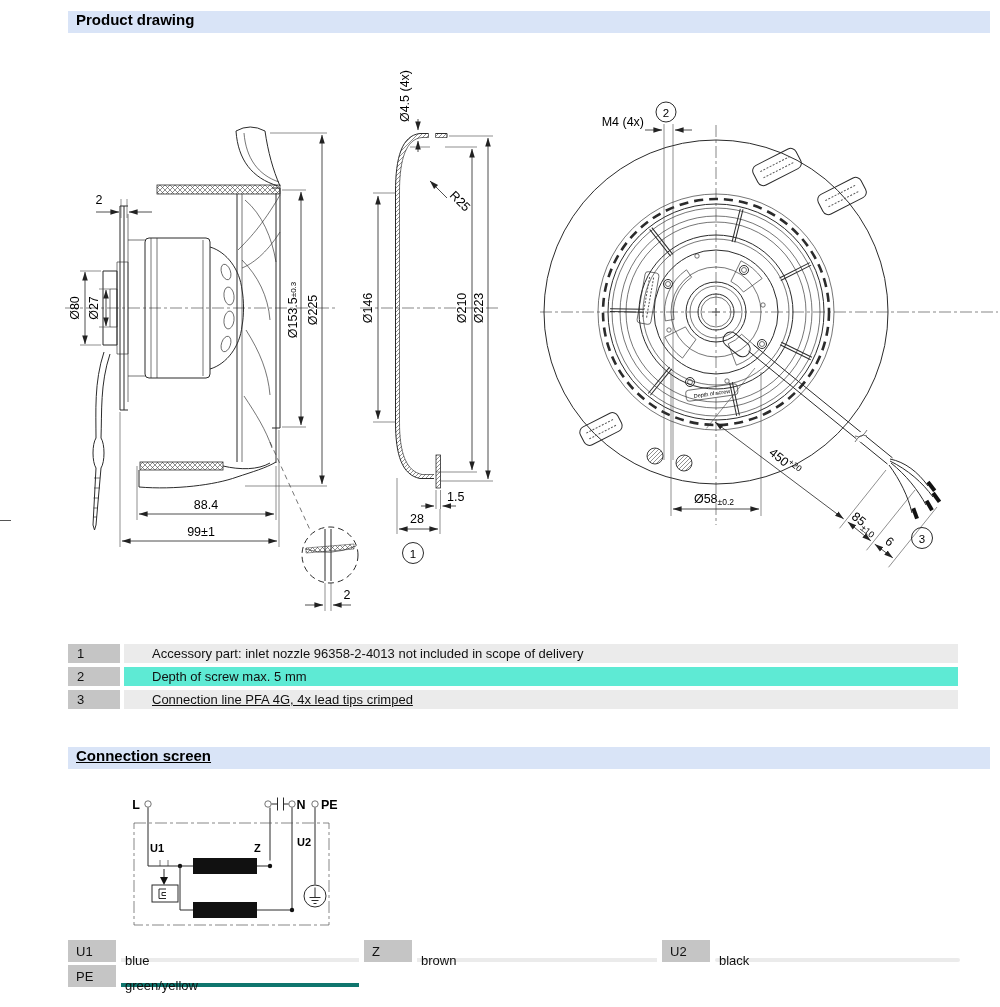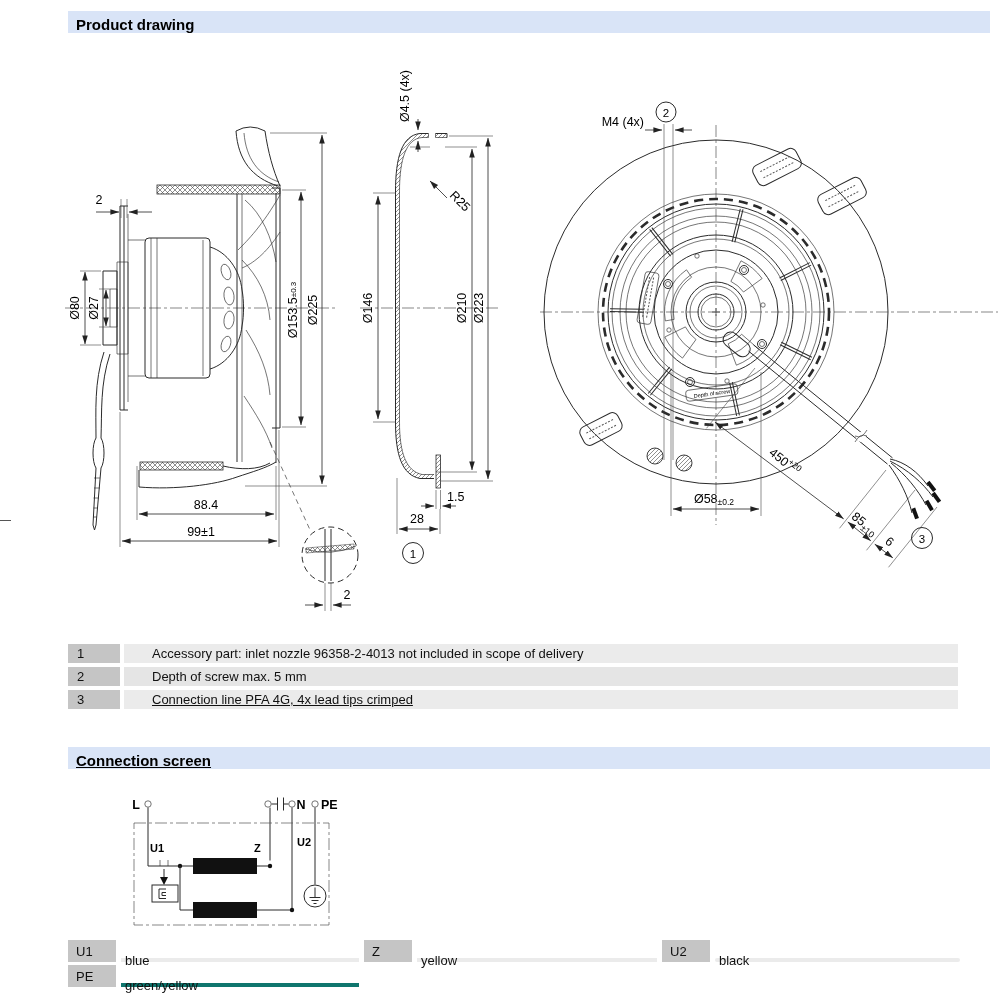--- a/index.html
+++ b/index.html
@@ -1,18 +1,18 @@
 <!DOCTYPE html>
 <html><head>
 <meta charset="utf-8">
 <style>
   html,body{margin:0;padding:0;background:#fff;}
   .page{position:relative;width:1000px;height:1007px;background:#fff;overflow:hidden;
         font-family:"Liberation Sans",sans-serif;color:#111;}
-  .section-bar{position:absolute;left:68px;width:922px;height:22px;display:flex;align-items:flex-end;
+  .section-bar{position:absolute;left:68px;width:922px;height:22px;display:flex;align-items:flex-start;
         padding-left:8px;box-sizing:border-box;font-size:15px;font-weight:bold;color:#000;}
   .figure-svg{position:absolute;left:0;top:0;}
   .notes{position:absolute;left:68px;top:644px;width:890px;}
   .note-row{display:flex;gap:4px;height:19px;margin-bottom:4px;font-size:13px;}
   .note-num{width:52px;display:flex;align-items:center;padding-left:9px;box-sizing:border-box;}
   .note-text{flex:1;display:flex;align-items:center;padding-left:28px;box-sizing:border-box;}
   .wire-table{position:absolute;left:68px;top:940px;width:892px;font-size:13px;}
   .wire-row{display:flex;gap:5px;height:22px;margin-bottom:3px;}
   .w-label{width:48px;display:flex;align-items:center;padding-left:8px;box-sizing:border-box;}
   .w-value{display:flex;align-items:center;padding-left:4px;box-sizing:border-box;margin-top:18px;}
@@ -302,21 +302,21 @@
     </g>
   </svg>
 
   <div class="notes">
     <div class="note-row">
       <div class="note-num" style="background:#c5c5c5;">1</div>
       <div class="note-text" style="background:#ebebeb;">Accessory part: inlet nozzle 96358-2-4013 not included in scope of delivery</div>
     </div>
     <div class="note-row">
       <div class="note-num" style="background:#c5c5c5;">2</div>
-      <div class="note-text" style="background:#e5e5e5;">Depth of screw max. 5 mm</div>
+      <div class="note-text" style="background:#5eead4;">Depth of screw max. 5 mm</div>
     </div>
     <div class="note-row">
       <div class="note-num" style="background:#c5c5c5;">3</div>
       <div class="note-text" style="background:#ebebeb;text-decoration:underline;">Connection line PFA 4G, 4x lead tips crimped</div>
     </div>
   </div>
 
   <div class="section-bar" style="top:747px;background:#d9e4f7;text-decoration:underline;">
     <span>Connection screen</span>
   </div>
@@ -366,21 +366,21 @@
       <circle cx="315" cy="896" r="11" class="ln"></circle>
       <path class="ln" d="M315,887.5 V897 M309.5,897.5 H320.5 M311.5,900.5 H318.5 M313.5,903.5 H316.5"></path>
     </g>
   </svg>
 
   <div class="wire-table">
     <div class="wire-row">
       <div class="w-label" style="background:#c5c5c5;">U1</div>
       <div class="w-value" style="background:#ebebeb;width:238px;">blue</div>
       <div class="w-label" style="background:#c5c5c5;">Z</div>
-      <div class="w-value" style="background:#ebebeb;width:240px;">yellow</div>
+      <div class="w-value" style="background:#ebebeb;width:240px;">brown</div>
       <div class="w-label" style="background:#c5c5c5;">U2</div>
       <div class="w-value" style="background:#ebebeb;flex:1;border-radius:9px;">black</div>
     </div>
     <div class="wire-row">
       <div class="w-label" style="background:#c5c5c5;">PE</div>
       <div class="w-value" style="background:#0f766e;width:238px;">green/yellow</div>
     </div>
   </div>
 
   <div class="margin-tick"></div>

